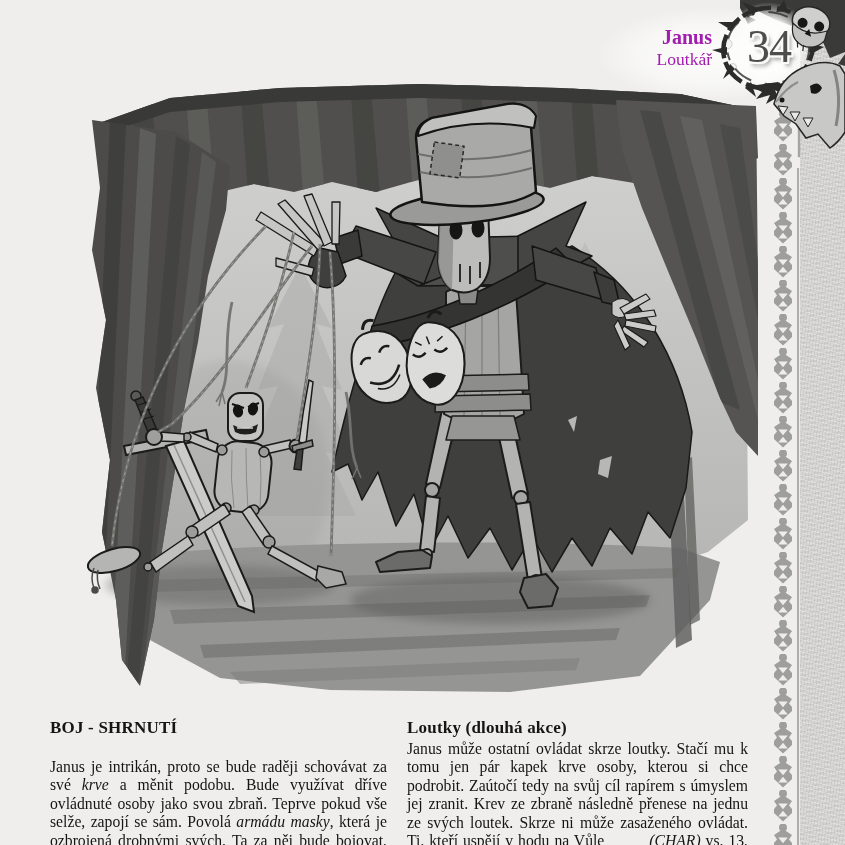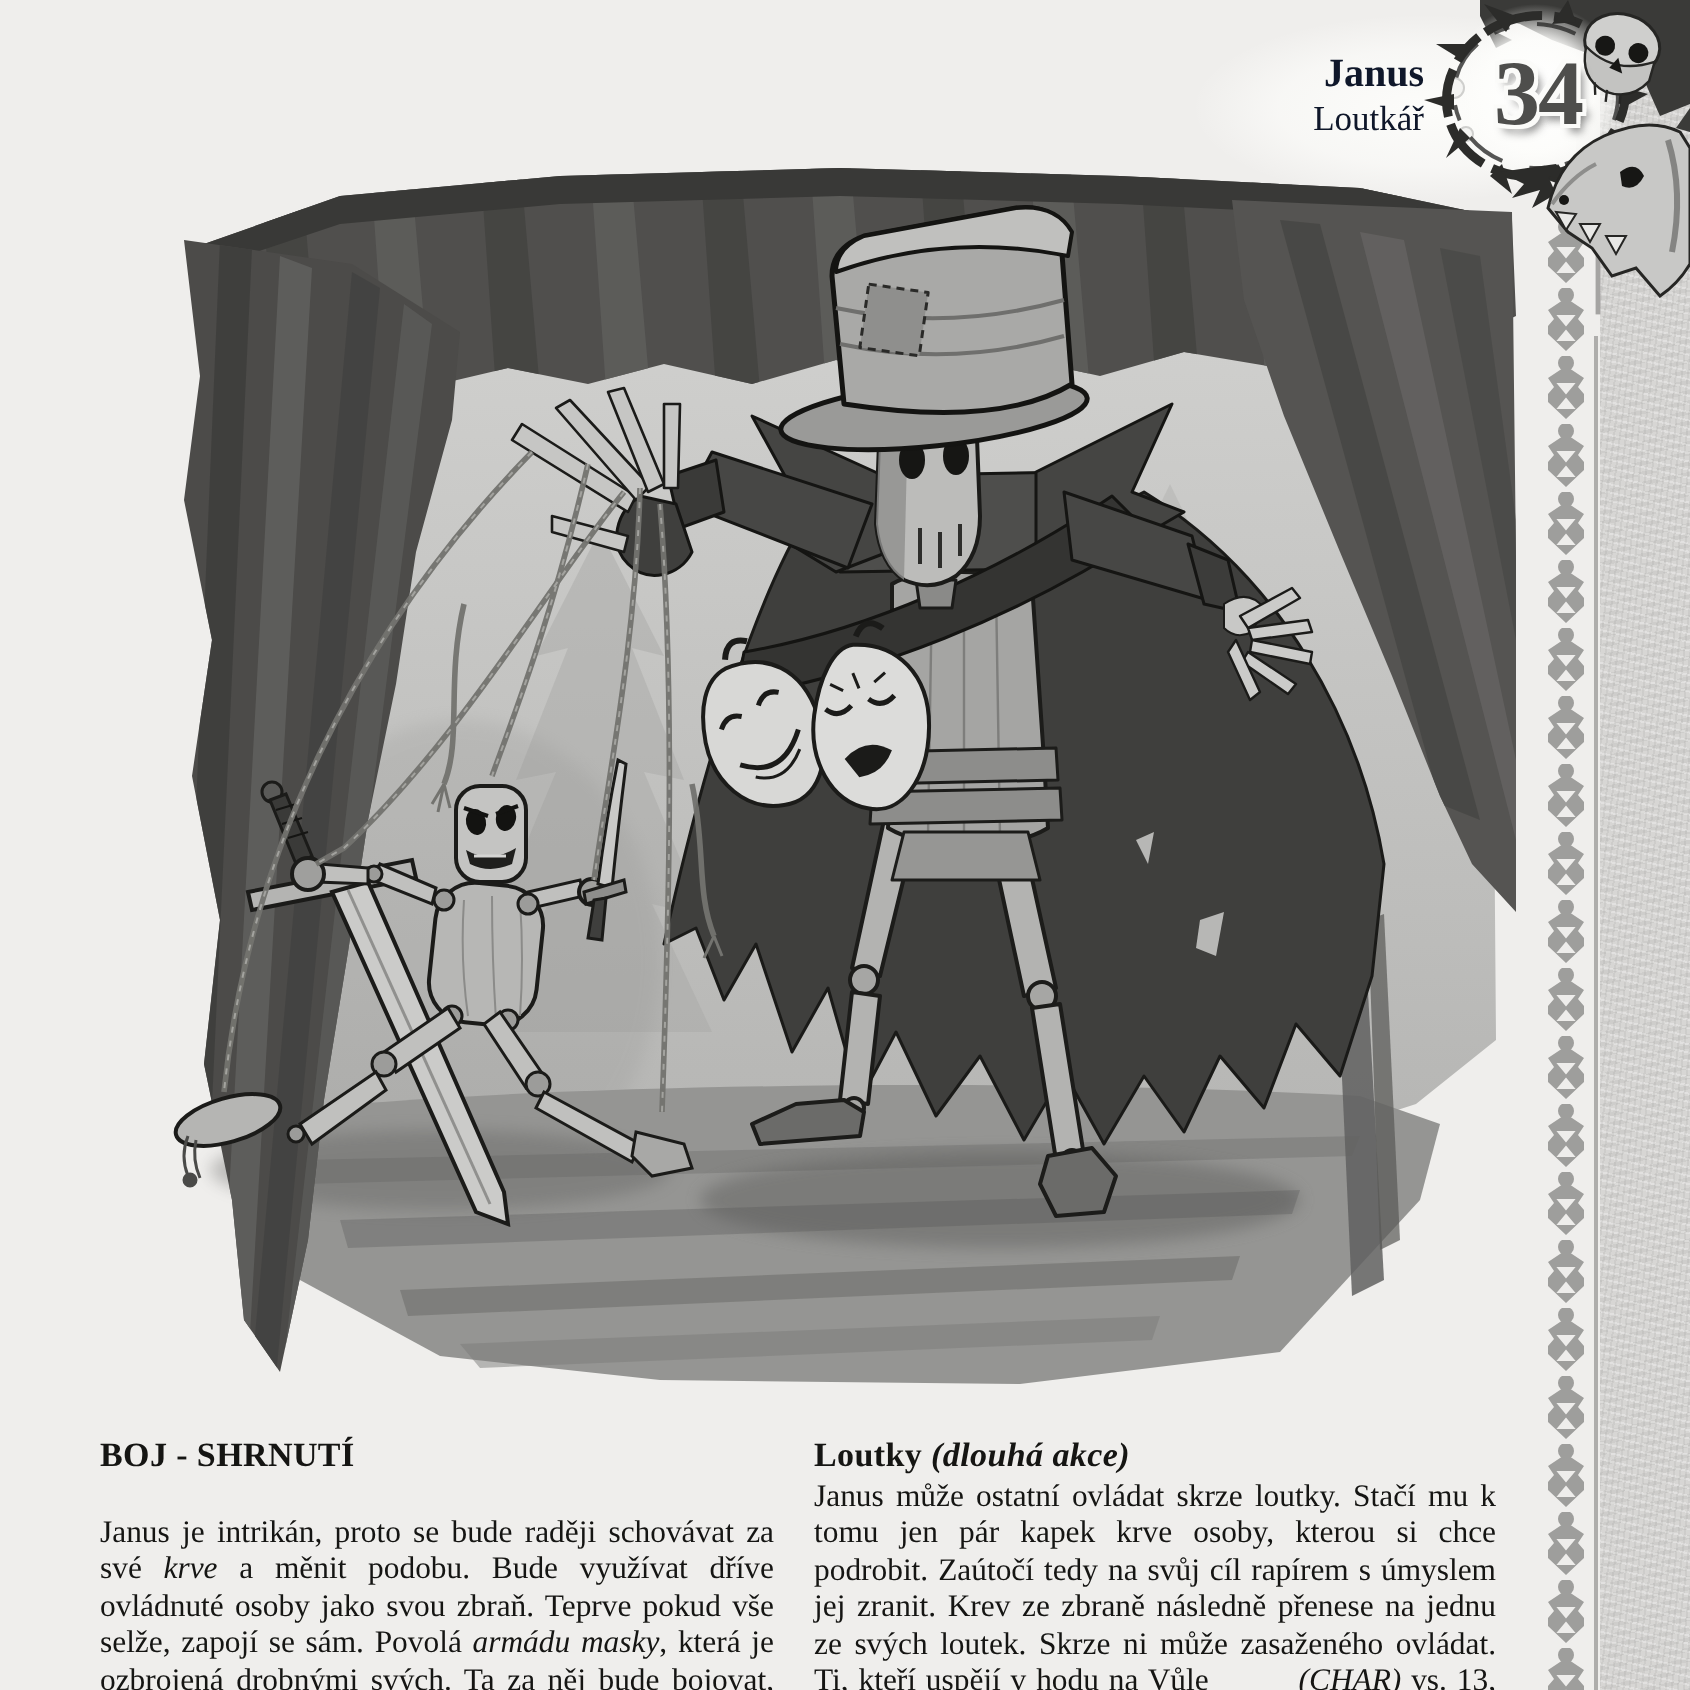--- a/index.html
+++ b/index.html
@@ -18,37 +18,37 @@
       repeating-linear-gradient(168deg, rgba(100,100,98,.08) 0 2px, transparent 2px 5px);
   }
   .vline{position:absolute;left:797px;top:168px;width:2px;height:677px;background:#aeadab;}
   .chain{position:absolute;left:768px;top:96px;}
   .rune{position:absolute;left:795px;top:100px;}
   .corner{position:absolute;left:690px;top:0;}
   .glow-spot{position:absolute;left:598px;top:8px;width:190px;height:92px;
     background:radial-gradient(ellipse at 60% 50%, rgba(253,253,251,.95) 0%, rgba(253,253,251,.6) 45%, transparent 72%);}
   .page-number{
     position:absolute;left:731px;top:21px;width:76px;text-align:center;
-    font-size:46px;font-weight:bold;letter-spacing:-1px;color:#4e4e4c;line-height:52px;
+    font-size:46px;font-weight:normal;letter-spacing:-1px;color:#4e4e4c;line-height:52px;
     text-shadow:-2px -2px 0 #fbfbf9, 2px -2px 0 #fbfbf9, -2px 2px 0 #fbfbf9, 2px 2px 0 #fbfbf9,
       0 -2px 0 #fbfbf9, 0 2px 0 #fbfbf9, -2px 0 0 #fbfbf9, 2px 0 0 #fbfbf9,
       3px 4px 4px rgba(40,40,40,.55);
   }
-  .header{position:absolute;top:26px;right:133px;text-align:right;color:#0f172a;}
+  .header{position:absolute;top:26px;right:133px;text-align:right;color:#a21caf;}
   .char-name{font-size:20px;font-weight:bold;line-height:23px;}
   .char-sub{font-size:17.5px;line-height:21px;}
   .illo{position:absolute;left:80px;top:80px;}
   .col{position:absolute;top:718px;color:#151513;}
   .col h3{margin:0;font-size:17px;font-weight:bold;letter-spacing:.2px;}
   .col p{margin:0;font-size:15.7px;line-height:18.45px;text-align:justify;}
   .col-left{left:50px;width:337px;}
   .col-left p{margin-top:20px;}
   .col-right{left:407px;width:341px;}
   .col-right p{margin-top:2px;}
-  .bi{font-style:italic;}
+  .bi{}
   .it{font-style:italic;margin-left:40px;}
   .ul{text-decoration:underline;text-underline-offset:2px;}
 </style>
 </head>
 <body>
 
 <div class="page">
 
   <div class="margin-strip"></div>
   <div class="vline"></div>

